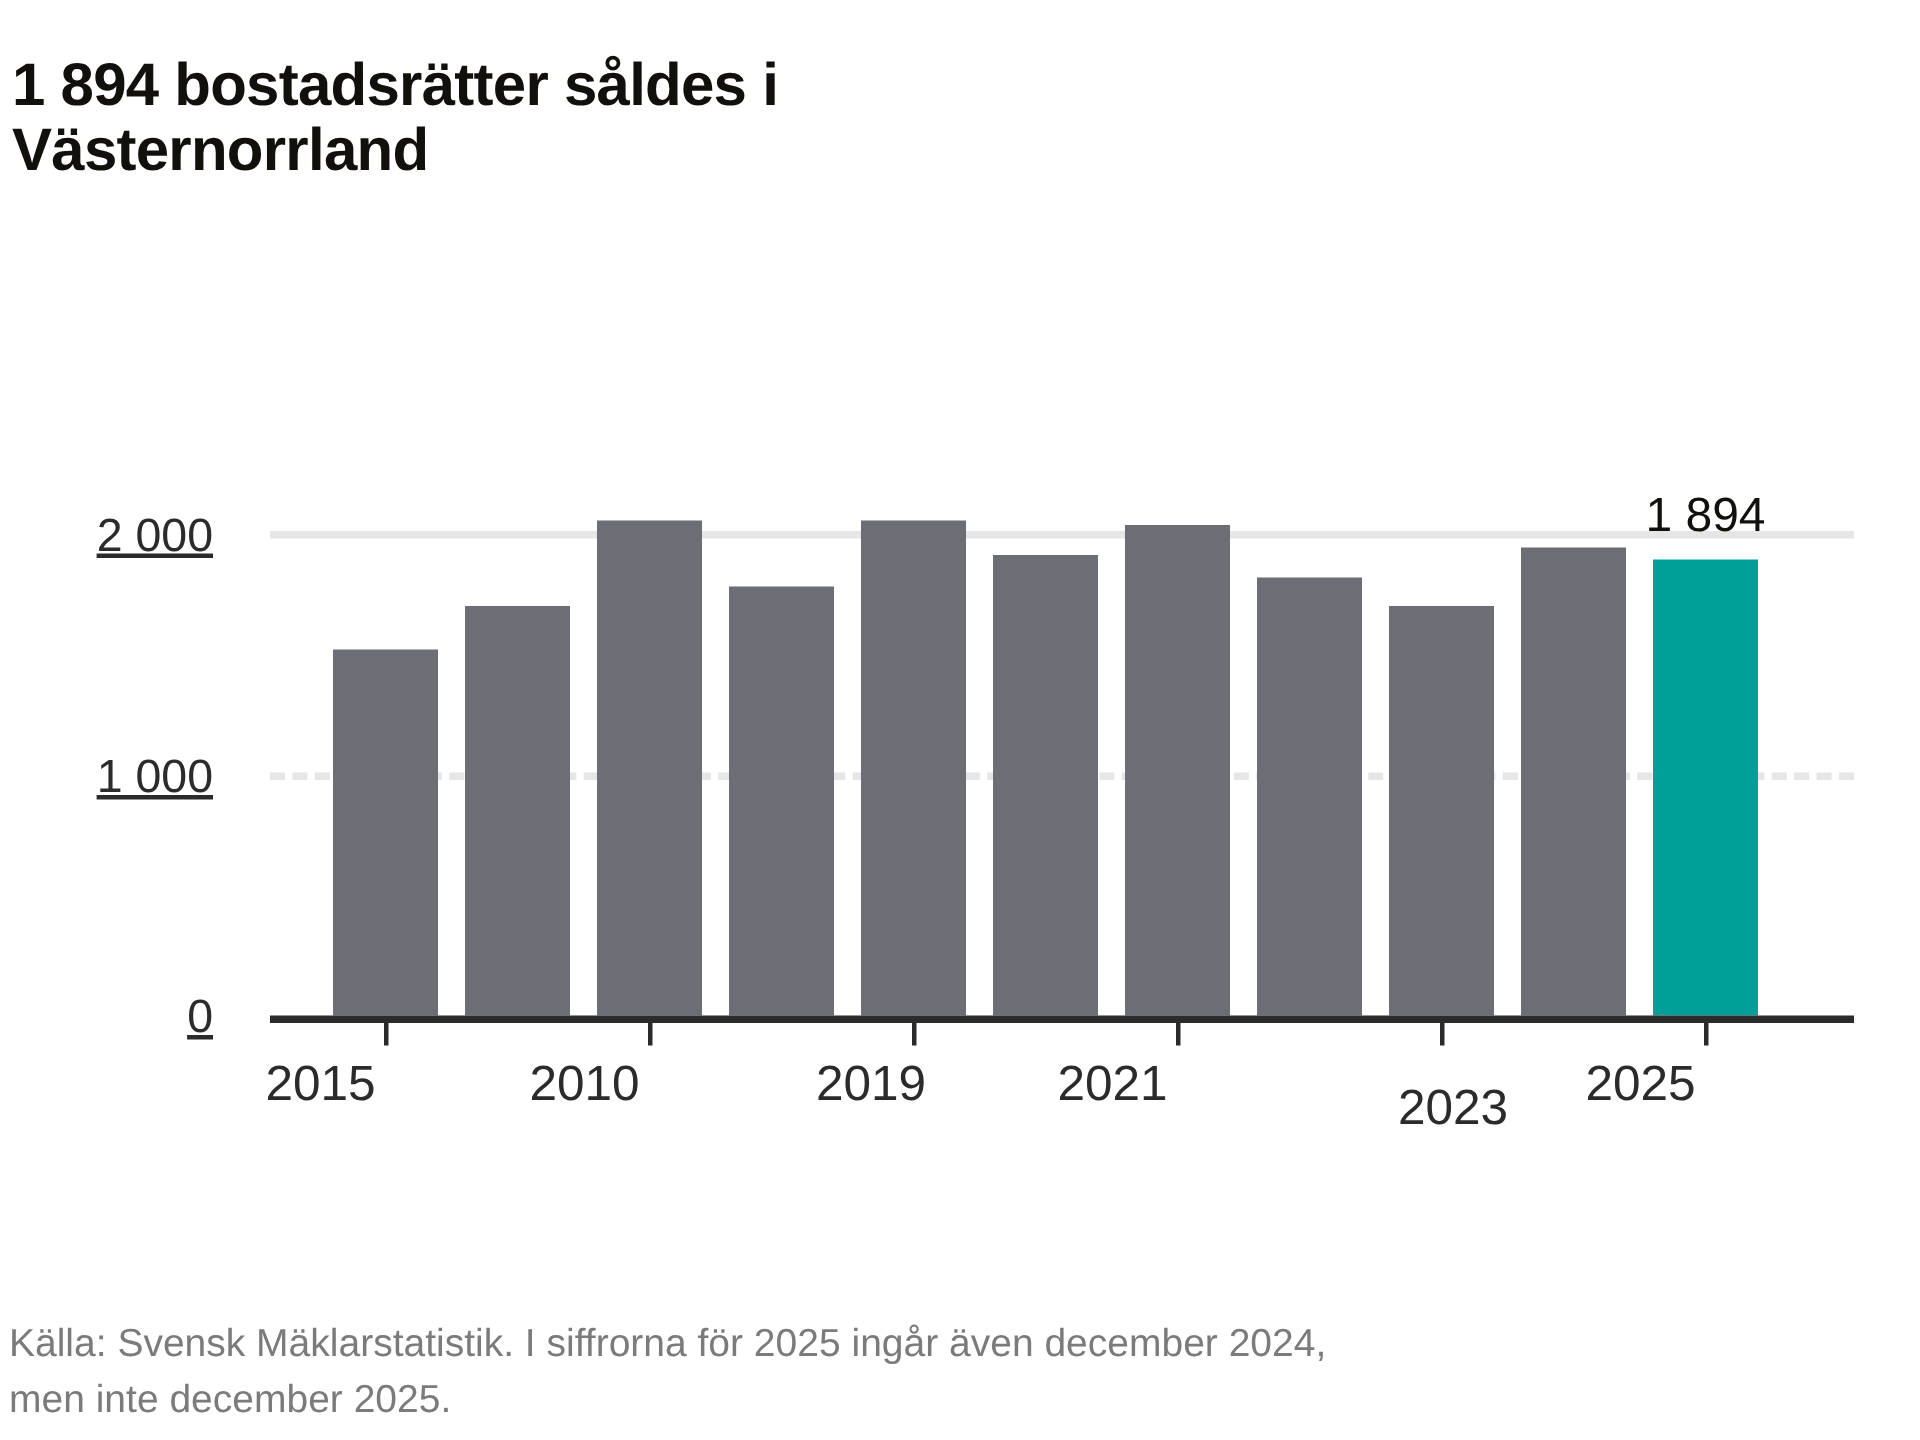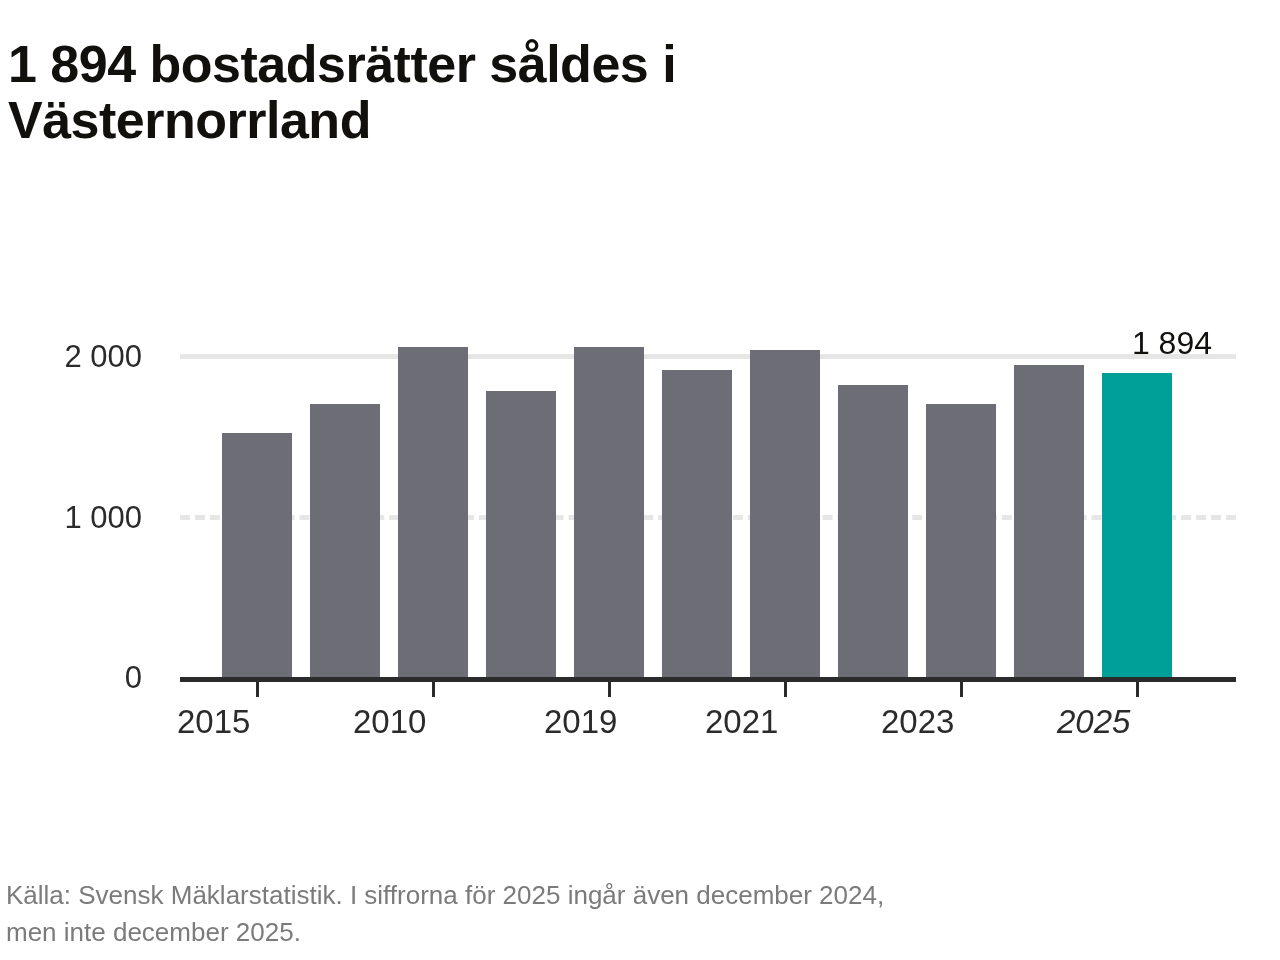--- a/index.html
+++ b/index.html
@@ -18,21 +18,21 @@
     position: absolute;
     inset: 0;
   }
 
   
   .title {
     position: absolute;
     left: 8px;
     top: 36px;
     width: 1000px;
-    font-size: 52px;
+    font-size: 40px;
     line-height: 1.08;
     font-weight: bold;
     color: #12100d;
     letter-spacing: -0.5px;
     white-space: pre-line;
   }
   .subtitle {
     position: absolute;
     left: 8px;
     top: 240px;
@@ -79,20 +79,21 @@
     background: #2b2b2b;
   }
   .ytick-label {
     position: absolute;
     right: 1138px;
     width: 120px;
     text-align: right;
     font-size: 31px;
     color: #2b2b2b;
     line-height: 1;
+    text-decoration: underline;
   }
   .bars {
     position: absolute;
     left: 0;
     bottom: 0;
     top: 0;
     width: 100%;
   }
   .bar {
     position: absolute;
@@ -106,21 +107,21 @@
     top: 0;
     background: #6d6d75;
   }
   .bar.highlight .bar-rect {
     background: #00a099;
   }
   .bar-label {
     position: absolute;
     left: -40px;
     right: -40px;
-    text-align: right;
+    text-align: center;
     top: -46px;
     font-size: 32px;
     color: #12100d;
     line-height: 1;
   }
   .xtick {
     position: absolute;
     top: 341px;
     width: 3px;
     height: 16px;
@@ -232,23 +233,23 @@
     <div id="xticks">
         <div class="xtick" style="left: 256px;"></div>
         <div class="xtick-label" style="left: 257px;">2015</div>
         <div class="xtick" style="left: 432px;"></div>
         <div class="xtick-label" style="left: 433px;">2010</div>
         <div class="xtick" style="left: 608px;"></div>
         <div class="xtick-label" style="left: 624px;">2019</div>
         <div class="xtick" style="left: 784px;"></div>
         <div class="xtick-label" style="left: 785px;">2021</div>
         <div class="xtick" style="left: 960px;"></div>
-        <div class="xtick-label" style="left: 961px;">2023</div>
+        <div class="xtick-label" style="left: 1012px; margin-top: 16px;">2023</div>
         <div class="xtick" style="left: 1136px;"></div>
-        <div class="xtick-label" style="left: 1137px; font-style: italic;">2025</div>
+        <div class="xtick-label" style="left: 1137px;">2025</div>
       </div>
   </div>
 
   <div class="source">Källa: Svensk Mäklarstatistik. I siffrorna för 2025 ingår även december 2024,
 men inte december 2025.</div>
 
 
 </div>
 
 </body></html>

